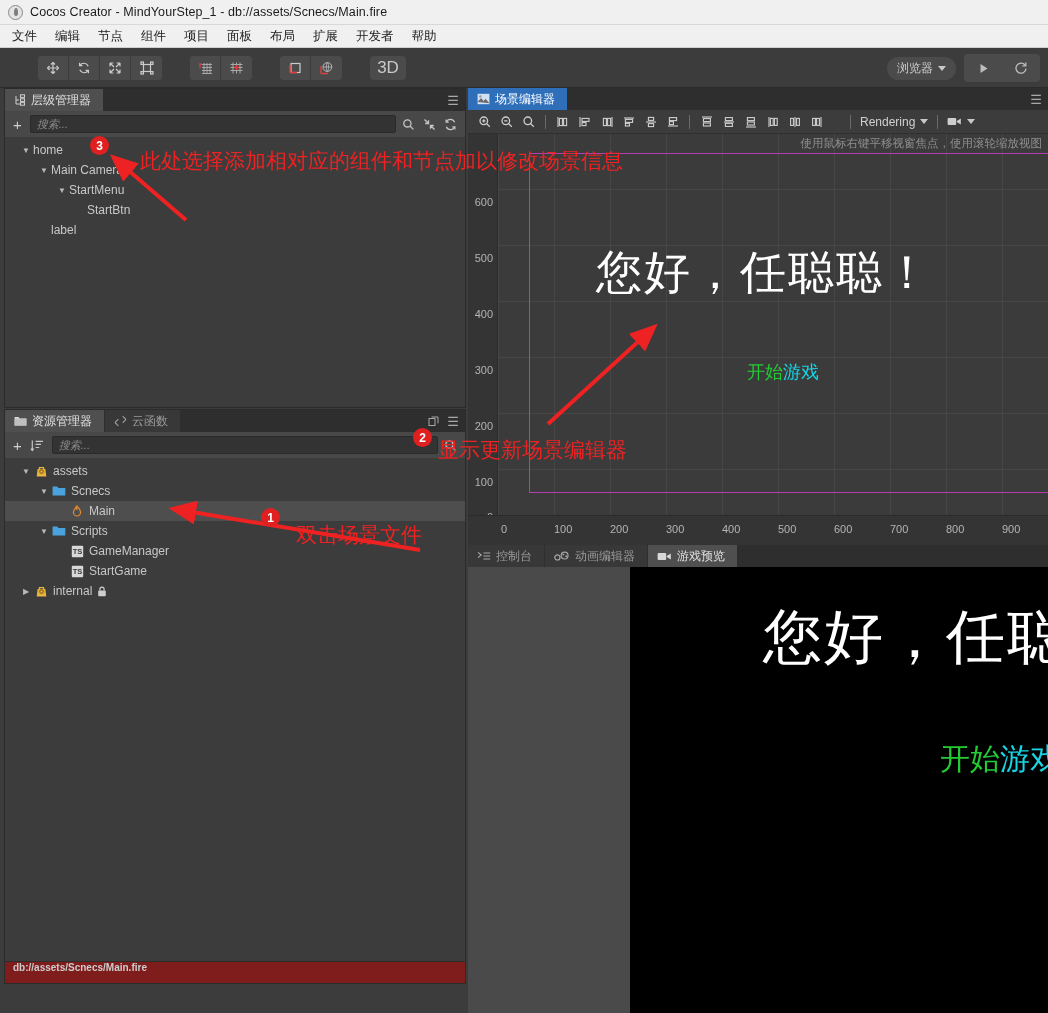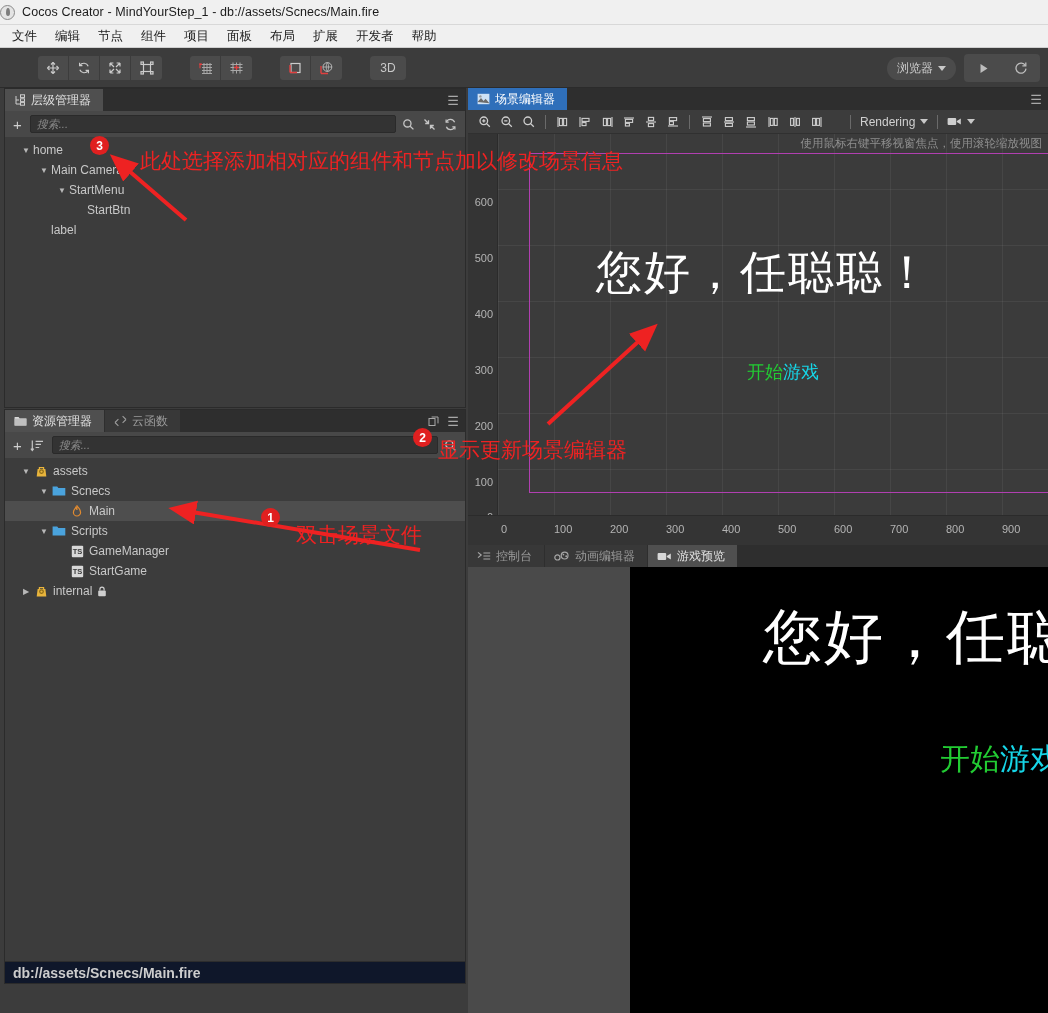--- a/index.html
+++ b/index.html
@@ -8,21 +8,21 @@
     background: #2c2c2c;
     font-family: "Liberation Sans", "DejaVu Sans", sans-serif;
     overflow: hidden;
     -webkit-font-smoothing: antialiased;
   }
   .app { position: relative; width: 1048px; height: 1013px; background: #3c3c3c; }
 
   
   .titlebar {
     position: absolute; left: 0; top: 0; width: 1048px; height: 25px;
-    background: #f0f0f0; display: flex; align-items: center; padding-left: 0;
+    background: #f0f0f0; display: flex; align-items: center; padding-left: 8px;
     border-bottom: 1px solid #d8d8d8;
   }
   .titlebar .tlogo {
     width: 15px; height: 15px; border-radius: 50%;
     border: 1px solid #8a8a8a; background: #e4e4e4;
     display: inline-flex; align-items: center; justify-content: center;
     margin-right: 7px; flex: 0 0 auto;
   }
   .titlebar .tlogo::before {
     content: ""; width: 4px; height: 8px; background: #7d7d7d;
@@ -51,21 +51,21 @@
   }
   .tgroup {
     display: flex; align-items: center; background: #4b4b4b;
     border-radius: 4px; overflow: hidden; height: 24px; margin-left: 10px;
   }
   .tbtn {
     width: 31px; height: 24px; display: flex; align-items: center; justify-content: center;
     border-right: 1px solid #3c3c3c; cursor: pointer; background: #4b4b4b;
   }
   .tbtn:last-child { border-right: none; }
-  .tbtn.wide { width: 36px; font-size: 12px; color: #c9c9c9; }
+  .tbtn.wide { width: 36px; font-size: 17px; color: #c9c9c9; }
   .tgroup.sp { margin-left: 28px; }
   .tgroup.single { border-radius: 4px; }
   svg { display: block; }
 
   .toolbar-right {
     position: absolute; right: 8px; top: 48px; height: 40px;
     display: flex; align-items: center; gap: 8px;
   }
   .browser-btn {
     background: #4b4b4b; border-radius: 12px; height: 23px; padding: 0 10px;
@@ -142,23 +142,23 @@
   .arrow {
     width: 14px; display: inline-flex; align-items: center; justify-content: center;
     color: #b8b8b8; font-size: 8px; flex: 0 0 auto;
   }
   .arrow.none { visibility: hidden; }
   .ic { width: 16px; display: inline-flex; align-items: center; justify-content: center;
        margin-right: 4px; flex: 0 0 auto; }
   .lockic { margin-left: 5px; display: inline-flex; align-items: center; }
 
   .statusbar {
-    height: 22px; background: #0f172a; border-top: 1px solid #2d2d2d;
-    display: flex; align-items: center; padding-left: 8px;
-    font-size: 14px; color: #cdcdcd; font-weight: bold; flex: 0 0 auto;
+    height: 22px; background: #7f1d1d; border-top: 1px solid #2d2d2d;
+    display: flex; padding-left: 8px;
+    font-size: 10px; color: #cdcdcd; font-weight: bold; flex: 0 0 auto;
   }
 
   
   .scene-toolbar {
     height: 24px; background: #3c3c3c; display: flex; align-items: center;
     gap: 1px; padding-left: 6px; border-bottom: 1px solid #303030; flex: 0 0 auto;
   }
   .sbtn {
     width: 21px; height: 21px; display: flex; align-items: center; justify-content: center;
     cursor: pointer; border-radius: 2px;

